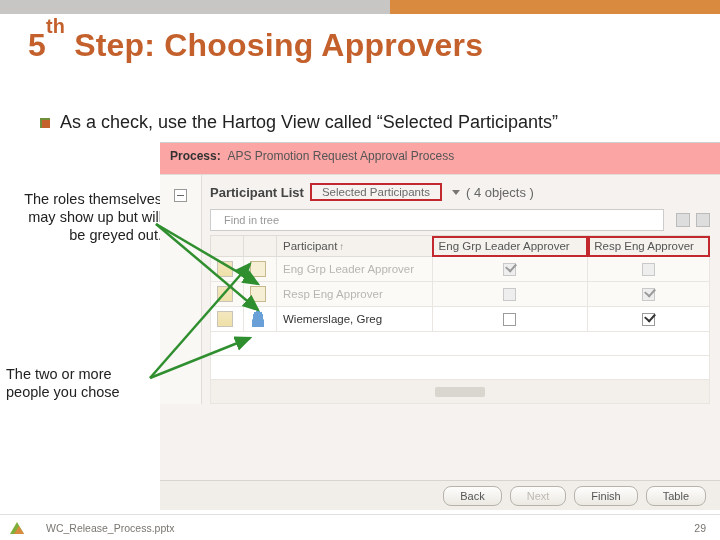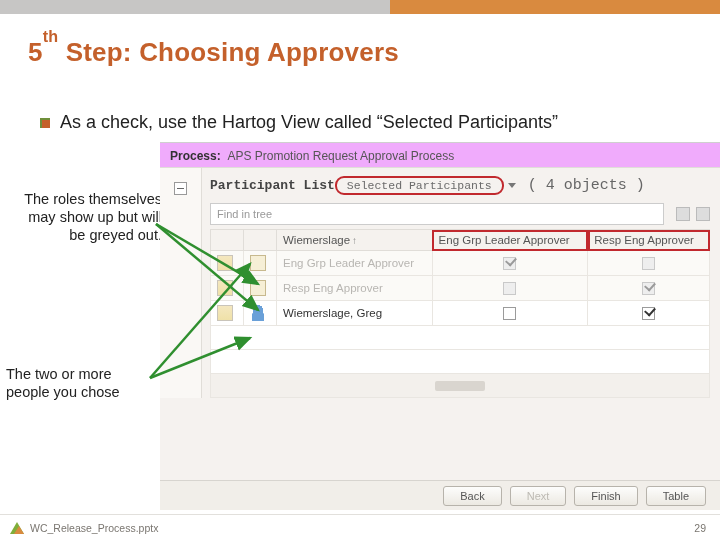--- a/index.html
+++ b/index.html
@@ -1,51 +1,51 @@
 <!DOCTYPE html>
 <html><head>
 <meta charset="utf-8">
 <style>
   * { box-sizing: border-box; margin: 0; padding: 0; }
   html, body { width: 720px; height: 540px; font-family: Verdana, Tahoma, sans-serif; background: #fff; overflow: hidden; }
   .topbar { position: absolute; top: 0; left: 0; right: 0; height: 14px; }
   .topbar .grey { position: absolute; left: 0; right: 330px; top: 0; height: 14px; background: #c7c6c5; }
   .topbar .orange { position: absolute; right: 0; top: 0; width: 330px; height: 14px; background: #d98a3f; }
 
-  .slide-title { position: absolute; left: 28px; top: 36px; font-size: 26px; font-weight: 700; color: #c4602b; letter-spacing: .2px; }
+  .slide-title { position: absolute; left: 28px; top: 26px; font-size: 32px; font-weight: 700; color: #c4602b; letter-spacing: .2px; }
   .slide-title sup { font-size: .62em; position: relative; top: -0.55em; }
 
   .bullet-line { position: absolute; left: 40px; top: 112px; font-size: 18px; color: #222; }
   .bullet-line .b { display: inline-block; width: 10px; height: 10px; margin-right: 10px; vertical-align: 0; position: relative; }
   .bullet-line .b::before { content:""; position:absolute; inset:0; background:#6f8f3a; }
   .bullet-line .b::after { content:""; position:absolute; left:2px; top:2px; right:0; bottom:0; background:#c4602b; }
 
   .note { position: absolute; width: 160px; font-size: 14.5px; color: #222; text-align: right; line-height: 1.25; }
   .note.n1 { left: 0; top: 190px; padding-right: 8px; left:10px;}
   .note.n2 { left: 0; top: 365px; padding-right: 8px; left:6px; text-align:left; width:158px;}
 
   
   .app { position: absolute; left: 160px; top: 142px; right: 0; bottom: 60px; border-top: 1px solid #cfcfcf; background: #f5f2ef; }
-  .app .process { padding: 6px 8px 4px 10px; font-size: 12px; color: #555; border-bottom: 1px solid #e0ddd8; background: #f0abfc; }
+  .app .process { padding: 6px 8px 11px 10px; font-size: 12px; color: #555; border-bottom: 1px solid #e0ddd8; background: #fca5a5; }
   .app .process b { color: #333; }
 
   .panel { display: flex; align-items: stretch; }
   .panel .gutter { width: 42px; border-right: 1px solid #e0ddd8; background: #faf8f5; position: relative; }
   .panel .gutter .toggle { position:absolute; left:14px; top:14px; width:13px; height:13px; border:1px solid #999; background:#fff; }
   .panel .gutter .toggle::before { content:""; position:absolute; left:2px; right:2px; top:5px; height:1px; background:#666; }
   .panel .content { flex: 1; padding: 8px 10px 0 8px; }
 
-  .heading { display:flex; align-items:center; gap:0; font-size:13px; color:#444;font-family:Liberation Mono, monospace; }
+  .heading { display:flex; align-items:center; gap:6px; font-size:13px; color:#444; }
   .heading .title { font-weight:700; }
-  .view-capsule { border:2px solid #c1292e; border-radius: 9px; padding: 1px 10px; font-size:11.5px; color:#6b6b6b; }
-  .count { font-size:15px; color:#666; margin-left:12px; }
+  .view-capsule { border:2px solid #c1292e; border-radius: 0; padding: 1px 10px; font-size:11.5px; color:#6b6b6b; }
+  .count { font-size:13px; color:#666; margin-left:0; }
   .drop { width:0;height:0;border-left:4px solid transparent;border-right:4px solid transparent;border-top:5px solid #777; display:inline-block; margin-left:4px;}
 
   .toolbar { display:flex; align-items:center; gap:12px; margin:8px 0 4px 0; }
-  .find { flex:1; display:flex; align-items:center; border:1px solid #ccc; background:#fff; height:22px; padding:0 6px; font-size:11px; color:#999;}
+  .find { flex:1; display:flex; align-items:center; border:1px solid #ccc; background:#fff; height:22px; padding:0 13px; font-size:11px; color:#999;}
   .filter-icons { display:flex; gap:6px; }
   .filter-icons span { width:14px; height:14px; background:#ddd; border:1px solid #bbb; }
 
   table.grid { width:100%; border-collapse:collapse; font-size:11.5px; color:#333; background:#fff;}
   table.grid th { text-align:left; font-weight:400; color:#555; background:#f5f2ee; border:1px solid #e0ddd8; padding:4px 6px; }
   table.grid td { border:1px solid #e9e6e1; padding:4px 6px; height:24px; vertical-align:middle;}
   .redbox { outline:2px solid #c1292e; outline-offset:-2px; }
   .sort { font-size:10px; color:#888; margin-left:2px;}
 
   .role-row td { color:#b8b6b2; background:#fbfaf7;}
@@ -62,26 +62,26 @@
   .chk.on::after { content:""; position:absolute; left:2px; top:-1px; width:8px; height:5px; border-left:2px solid #333; border-bottom:2px solid #333; transform:rotate(-48deg);}
   .chk.disabled { background:#eee; border-color:#c9c9c9;}
   .chk.disabled.on::after { border-color:#9a9a9a;}
 
   
   .arrow { position:absolute; pointer-events:none; }
   .arrow svg { overflow:visible; }
 
   
   .wizard { position:absolute; left:160px; right:0; bottom:30px; height:30px; border-top:1px solid #d7d4cf; background:#f1eee9; display:flex; align-items:center; justify-content:flex-end; gap:8px; padding:0 14px;}
-  .wizard button { font-size:11px; padding:3px 16px; border:1px solid #b7b3ab; background:linear-gradient(#fdfdfc,#ece9e2); color:#555; border-radius:3px;}
+  .wizard button { font-size:11px; padding:3px 16px; border:1px solid #b7b3ab; background:linear-gradient(#fdfdfc,#ece9e2); color:#555; border-radius:8px;}
   .wizard button.muted { color:#bdbab3; }
 
   
   .footer { position:absolute; left:0; right:0; bottom:0; height:26px; border-top:1px solid #e2e0dc; display:flex; align-items:center; justify-content:space-between; padding:0 14px 0 10px; font-size:10.5px; color:#7a7670;}
-  .logo { display:flex; align-items:flex-start; gap:6px;}
+  .logo { display:flex; align-items:flex-start; gap:22px;}
   .logo .tri { width:0;height:0;border-left:7px solid transparent;border-right:7px solid transparent;border-bottom:12px solid #7fae3a; position:relative;}
   .logo .tri::after{content:"";position:absolute;left:-3px;top:4px;width:0;height:0;border-left:5px solid transparent;border-right:5px solid transparent;border-bottom:8px solid #d98a3f;}
 </style>
 </head>
 <body>
 
 <div class="topbar">
   <div class="grey"></div>
     <div class="orange"></div>
 </div>
@@ -118,21 +118,21 @@
           <span></span>
           <span></span>
         </div>
       </div>
 
       <table class="grid">
         <thead>
           <tr>
             <th style="width:24px"></th>
             <th style="width:20px"></th>
-            <th><span>Wiemerslage</span><span class="sort">↑</span></th>
+            <th><span>Participant</span><span class="sort">↑</span></th>
             <th class="redbox">Eng Grp Leader Approver</th>
             <th class="redbox">Resp Eng Approver</th>
           </tr>
         </thead>
         <tbody>
           <tr class="role-row">
             <td><span class="ico cal"></span></td>
             <td><span class="ico role"></span></td>
             <td>Eng Grp Leader Approver</td>
             <td style="text-align:center"><span class="chk disabled on"></span></td>

